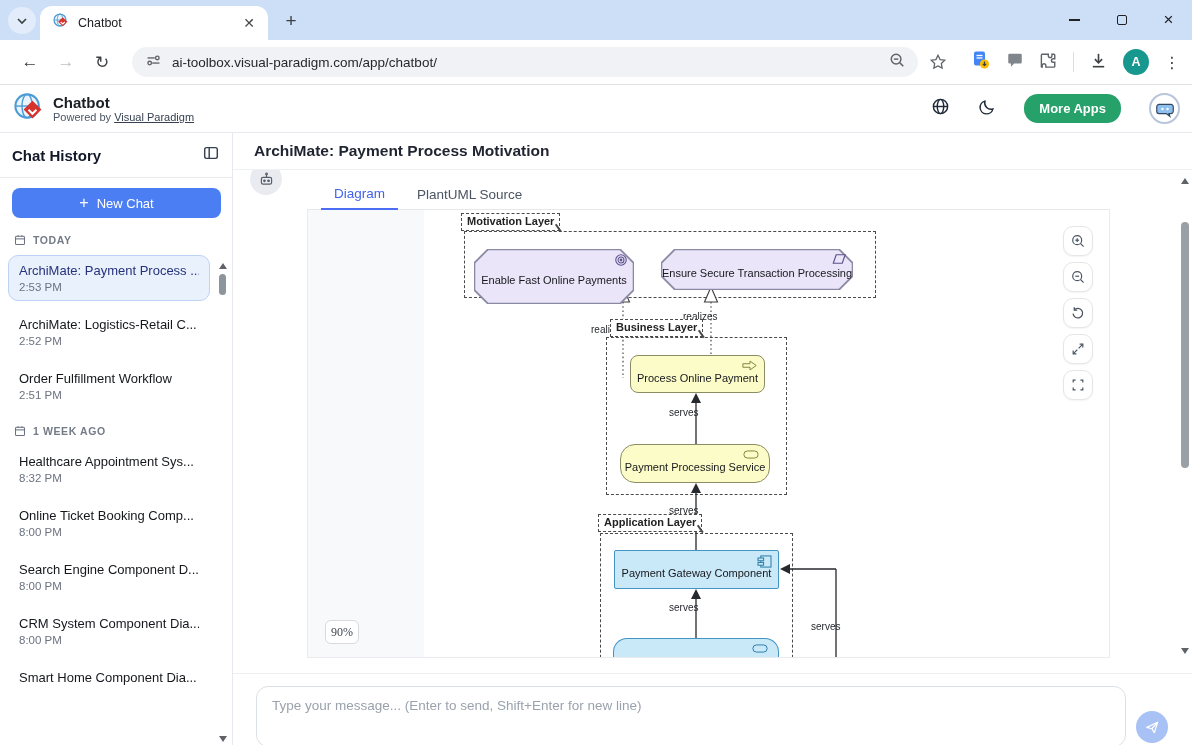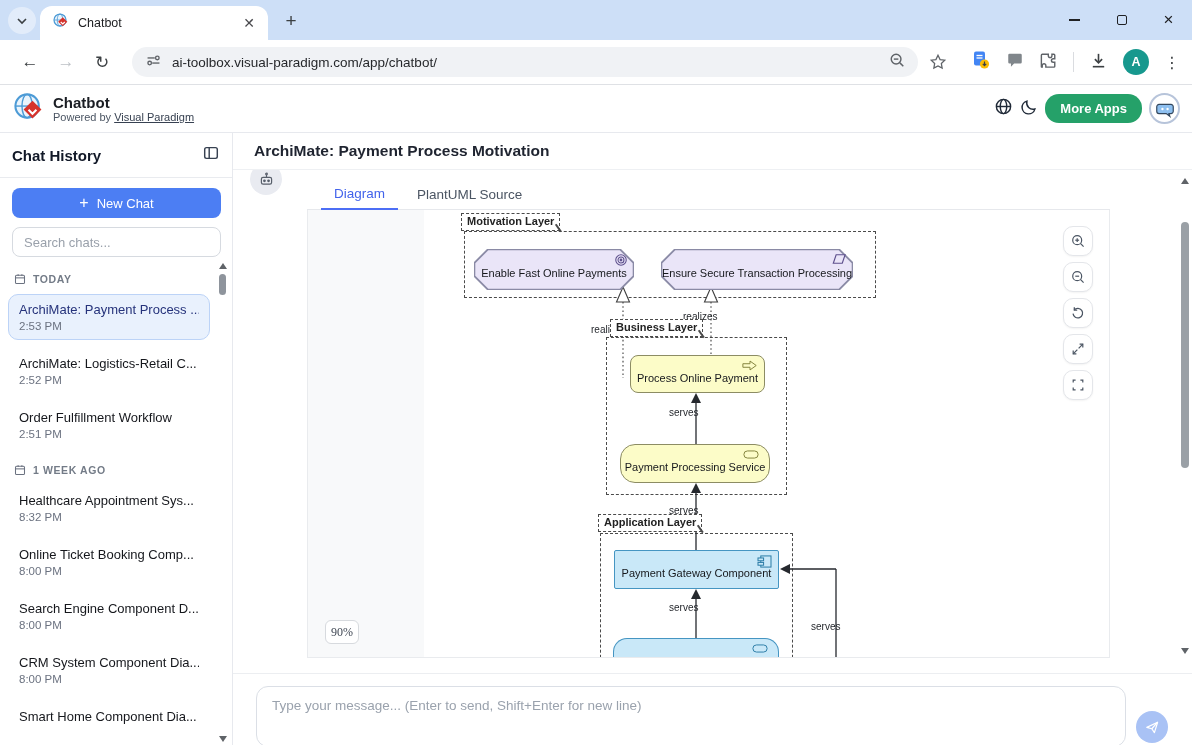--- a/index.html
+++ b/index.html
@@ -28,21 +28,21 @@
   .vdiv { width:1px; height:20px; background:#dadce0; }
   .avatarA { width:26px; height:26px; border-radius:50%; background:#17988e; color:#fff; font-size:12.5px; font-weight:bold; display:flex; align-items:center; justify-content:center; }
   .kebab { font-size:16px; color:#3c4043; letter-spacing:0; }
 
   
   .appheader { position:relative; height:48px; border-bottom:1px solid #e7e9ee; display:flex; align-items:center; padding:0 12px 0 14px; background:#fff; }
   .apptitle-wrap { margin-left:9px; }
   .apptitle { font-size:15px; font-weight:bold; color:#1a1d23; line-height:17px; }
   .poweredby { font-size:11px; color:#4b5563; }
   .poweredby a { color:#374151; text-decoration:underline; }
-  .hdr-right { margin-left:auto; display:flex; align-items:center; gap:7px; }
+  .hdr-right { margin-left:auto; display:flex; align-items:center; gap:28px; }
   .moreapps { background:#25a169; color:#fff; font-size:13px; font-weight:bold; padding:7px 15px; border-radius:14px; border:none; }
   .botbadge { width:31px; height:31px; border-radius:50%; border:2px solid #b7c4da; background:#fff; display:flex; align-items:center; justify-content:center; }
 
   
   .appbody { display:flex; height:612px; }
   .sidebar { position:relative; width:233px; border-right:1px solid #e7e9ee; background:#fff; overflow:hidden; }
   .content { position:relative; flex:1; background:#fff; }
 
   
   .sb-head { height:45px; display:flex; align-items:center; padding:0 12px; border-bottom:1px solid #e9ebef; }
@@ -253,21 +253,20 @@
           <svg width="18" height="18" viewBox="0 0 20 20" fill="none" stroke="#374151" stroke-width="1.6">
               <rect x="3" y="4" width="14" height="12" rx="2"></rect>
               <line x1="8" y1="4" x2="8" y2="16"></line>
             </svg>
         </span>
       </div>
       <button class="newchat">
           <span class="plus">+</span>
           <span>New Chat</span>
         </button>
-      <input class="sb-search" placeholder="Search chats..." style="">
 
       <div class="grouplabel">
         <svg width="12" height="12" viewBox="0 0 16 16" fill="none" stroke="#6b7280" stroke-width="1.4">
             <rect x="2" y="3" width="12" height="11" rx="1.5"></rect>
             <line x1="2" y1="6.5" x2="14" y2="6.5"></line>
             <line x1="5.5" y1="1.5" x2="5.5" y2="4"></line>
             <line x1="10.5" y1="1.5" x2="10.5" y2="4"></line>
           </svg>
         <span>TODAY</span>
       </div>
@@ -362,21 +361,21 @@
                 <polygon points="272,379 267,389 277,389" fill="#26292e"></polygon>
                 <line x1="412" y1="359" x2="366" y2="359" stroke="#26292e" stroke-width="1.3"></line>
                 <polygon points="356,359 366,354 366,364" fill="#26292e"></polygon>
                 <line x1="412" y1="359" x2="412" y2="448" stroke="#26292e" stroke-width="1.3"></line>
               </svg>
 
               <div class="layer-tag" style="left:37px; top:3px;"><span>Motivation Layer</span><span class="notch"></span></div>
               <div class="layer-tag" style="left:186px; top:109px;"><span>Business Layer</span><span class="notch"></span></div>
               <div class="layer-tag" style="left:174px; top:304px;"><span>Application Layer</span><span class="notch"></span></div>
 
-              <div class="archi" style="left:50px; top:39px; width:160px; height:41px;">
+              <div class="archi" style="left:50px; top:39px; width:160px; height:55px;">
                 <span class="oct-b"></span>
                   <span class="oct-f"></span>
                 <span class="eicon" style="z-index:1;">
                   <svg width="14" height="14" viewBox="0 0 16 16" fill="none" stroke="#5d4f8c" stroke-width="1.2">
                       <circle cx="8" cy="8" r="6"></circle>
                       <circle cx="8" cy="8" r="3.4"></circle>
                       <circle cx="8" cy="8" r="1" fill="#5d4f8c"></circle>
                     </svg>
                 </span>
                 <span class="oct-label">Enable Fast Online Payments</span>

